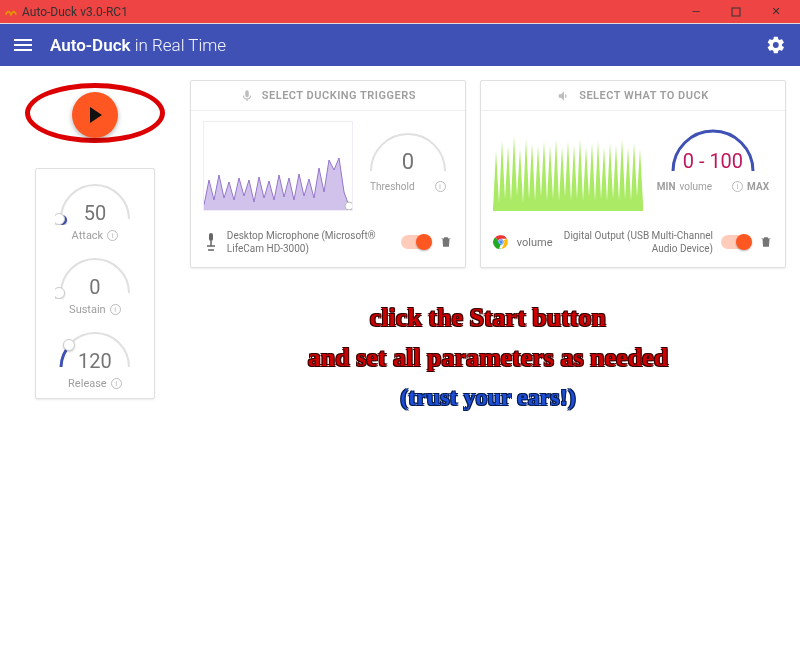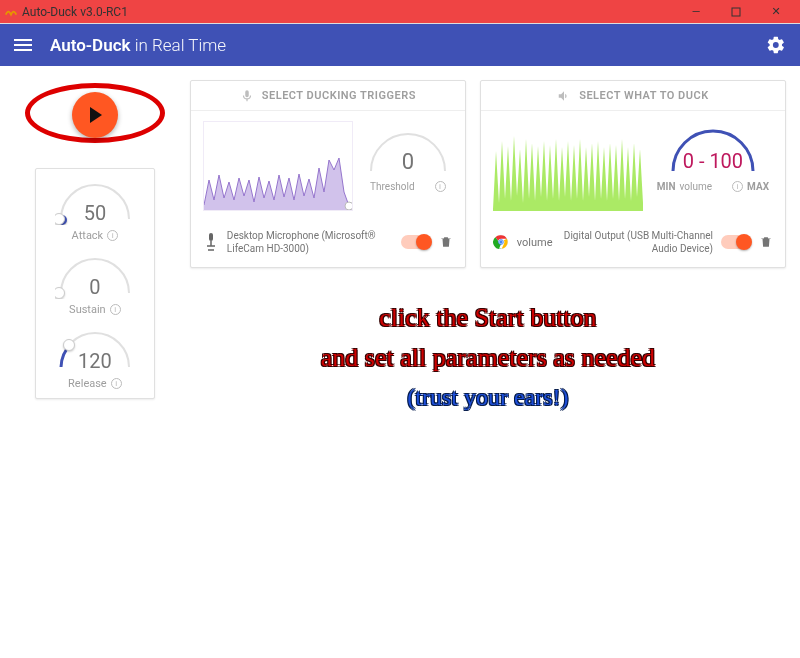--- a/index.html
+++ b/index.html
@@ -53,21 +53,21 @@
 
   .devrow { display:flex; align-items:center; gap:8px; padding:8px 12px 12px; font-size:10px; color:#757575;}
   .devrow .devname { flex:1; line-height:1.3;}
   .toggle { width:30px; height:14px; border-radius:8px; background:#ffccbc; position:relative; cursor:pointer;}
   .toggle:after { content:""; position:absolute; width:16px; height:16px; border-radius:50%; background:#ff5722; right:-1px; top:-1px; box-shadow:0 1px 2px rgba(0,0,0,0.3);}
   .trash { width:14px; height:14px; cursor:pointer;}
 
   .chromeicon { width:16px; height:16px; }
   .micstand { width:16px; height:20px; }
 
-  .annotation { margin-top:30px; text-align:center; font-family:Georgia, "Times New Roman", serif; font-weight:normal; font-size:26px; color:#c00; text-shadow: 1px 1px 0 #300, -1px -1px 0 #300, 1px -1px 0 #300, -1px 1px 0 #300; line-height:1.55;}
+  .annotation { margin-top:30px; text-align:center; font-family:Georgia, "Times New Roman", serif; font-weight:bold; font-size:26px; color:#c00; text-shadow: 1px 1px 0 #300, -1px -1px 0 #300, 1px -1px 0 #300, -1px 1px 0 #300; line-height:1.55;}
   .annotation .blue { color:#1d4ed8; text-shadow: 1px 1px 0 #041a4a, -1px -1px 0 #041a4a, 1px -1px 0 #041a4a, -1px 1px 0 #041a4a;}
   .annotation .sub { font-size:24px; }
 </style>
 </head>
 <body>
 
 <div class="titlebar">
   <svg class="icon" viewBox="0 0 16 16">
       <path d="M2 11 Q5 4 8 11 Q11 4 14 11" stroke="#e69500" stroke-width="2" fill="none"></path>
     </svg>

